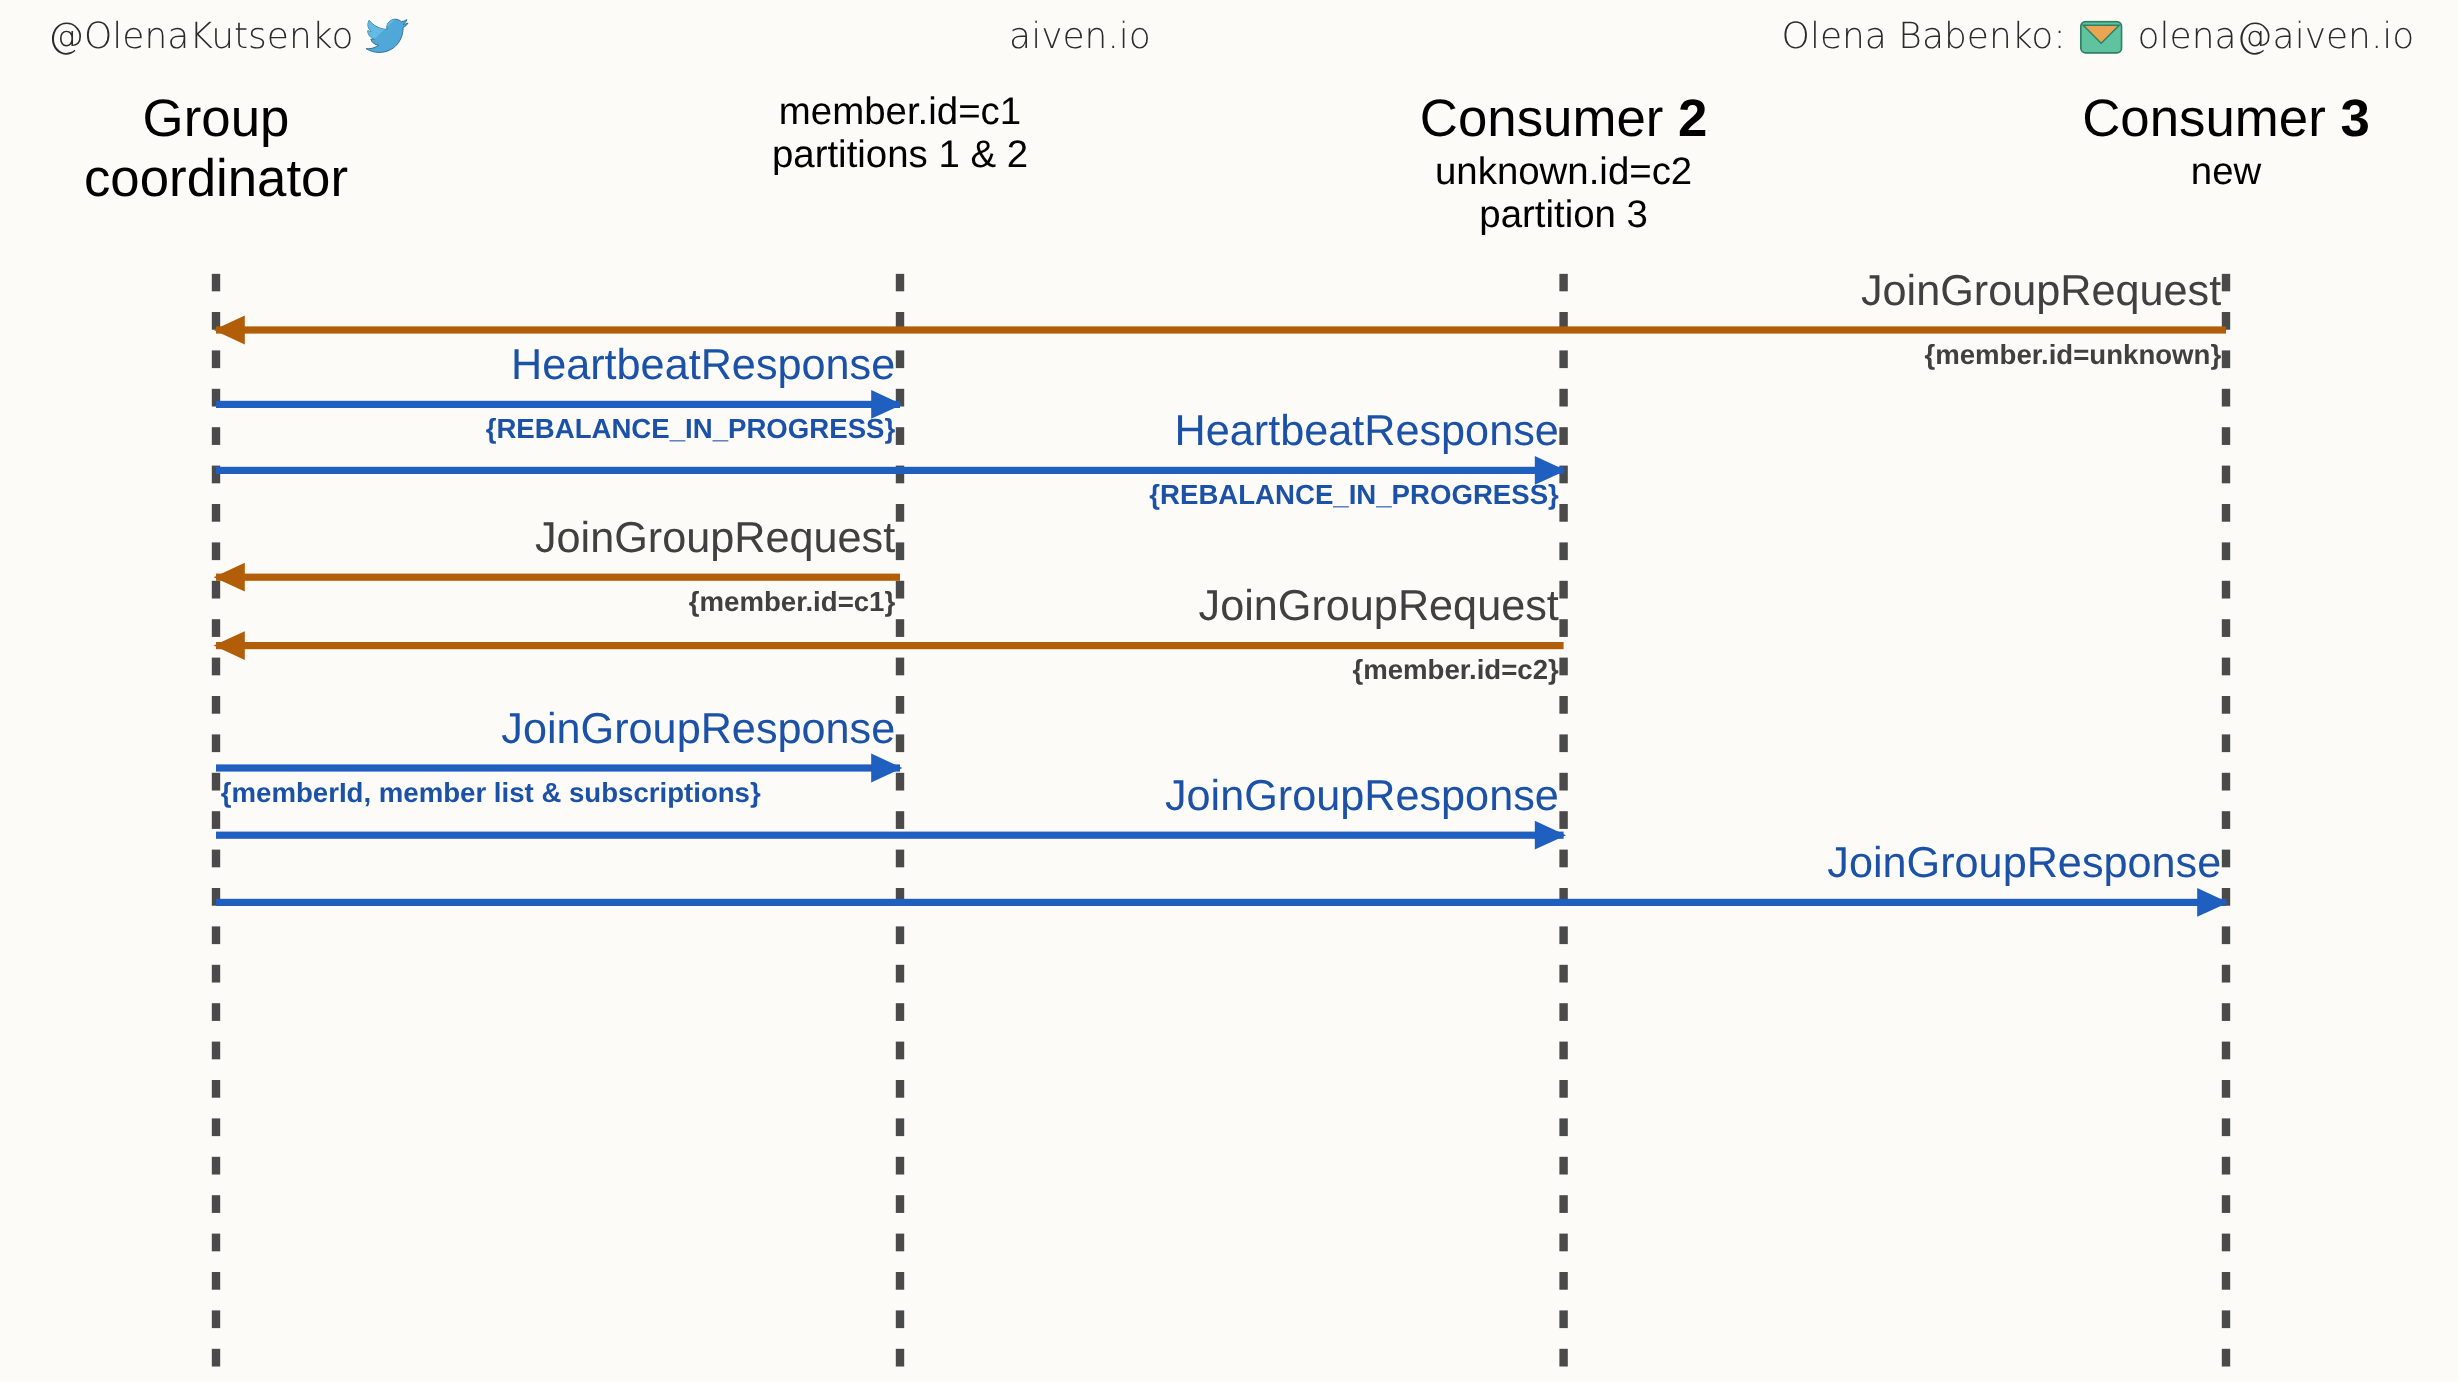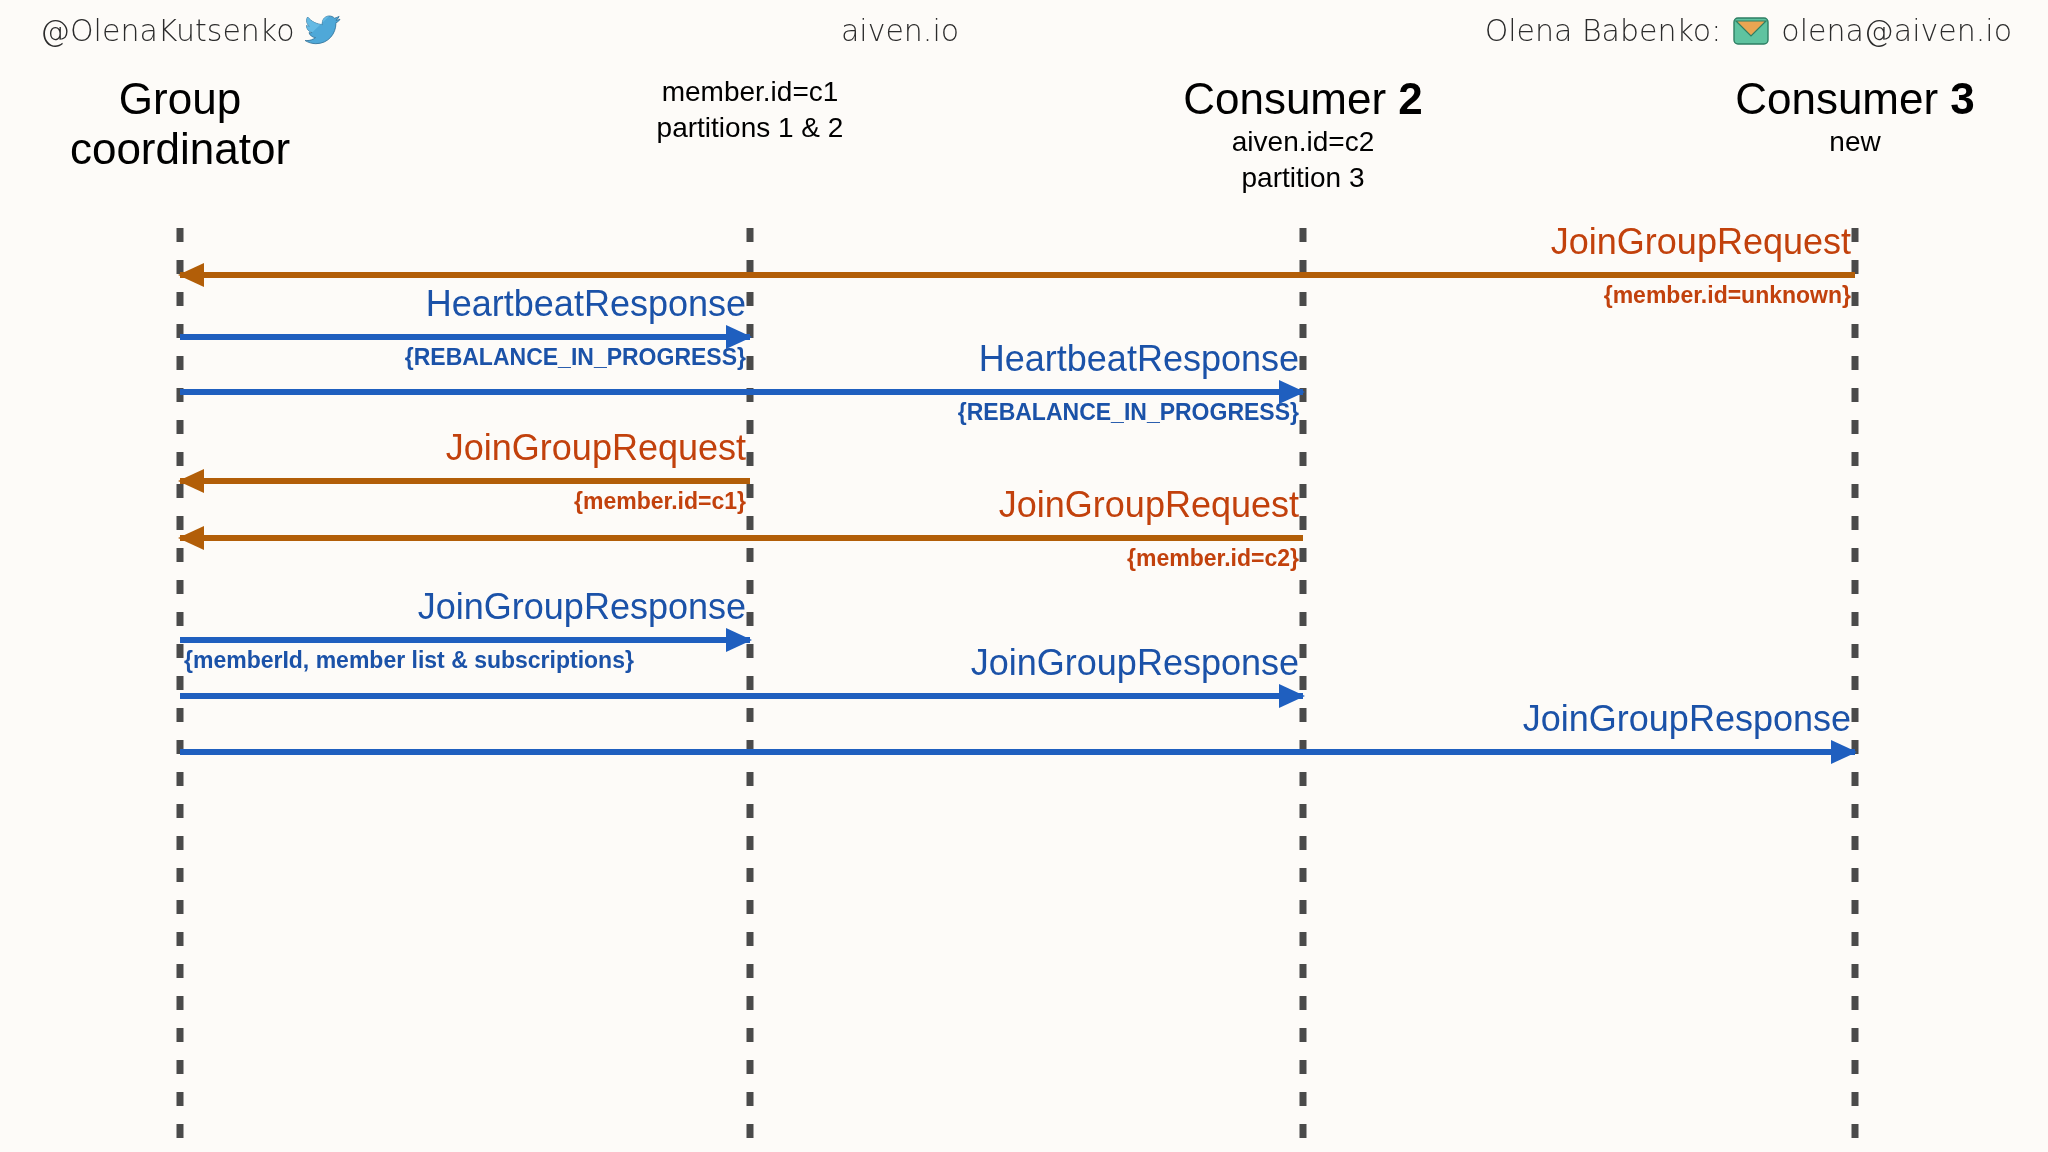--- a/index.html
+++ b/index.html
@@ -20,21 +20,21 @@
   .hdr-center{left:0;width:1800px;justify-content:center;}
   .hdr-right{right:36px;}
 
   .bird{display:inline-block;width:36px;height:30px;position:relative;margin-left:10px;vertical-align:middle;}
   .env{display:inline-block;width:36px;height:27px;position:relative;margin:0 12px 0 12px;vertical-align:middle;}
 
   
   .col{position:absolute;text-align:center;transform:translateX(-50%);}
   .col .t1{font-size:44px;line-height:50px;white-space:nowrap;color:#000;}
   .col .t1 b{font-weight:700;}
-  .col .t2{font-size:28px;line-height:36px;white-space:nowrap;color:#000;}
+  .col .t2{font-size:32px;line-height:36px;white-space:nowrap;color:#000;}
 
   
   .lifeline{position:absolute;width:7px;top:228px;height:924px;
             background-image:linear-gradient(#4a4a4a 50%, rgba(255,255,255,0) 0%);
             background-position:left top;
             background-size:7px 32px;
             background-repeat:repeat-y;
             transform:translateX(-50%);}
 
   
@@ -42,21 +42,21 @@
   .msg .line{position:absolute;left:0;top:0;height:6px;width:100%;}
   .msg .head{position:absolute;top:-9px;width:0;height:0;}
   .msg.rtl .head{left:-2px;border-top:12px solid transparent;border-bottom:12px solid transparent;}
   .msg.ltr .head{right:-2px;border-top:12px solid transparent;border-bottom:12px solid transparent;}
 
   .msg .lbl{position:absolute;white-space:nowrap;font-size:36px;line-height:40px;bottom:10px;}
   .msg .sub{position:absolute;white-space:nowrap;font-size:23px;line-height:26px;top:10px;font-weight:700;}
 
   .orange .line{background:#B25E08;}
   .orange.rtl .head{border-right:26px solid #B25E08;}
-  .orange .lbl,.orange .sub{color:#c2410c;}
+  .orange .lbl,.orange .sub{color:#404040;}
 
   .blue .line{background:#1F5FBF;}
   .blue.ltr .head{border-left:26px solid #1F5FBF;}
   .blue .lbl,.blue .sub{color:#1B52A8;}
 
   .lbl.r{right:4px;}
   .sub.r{right:4px;}
   .sub.l{left:4px;text-align:right;}
 </style>
 </head>
@@ -96,21 +96,21 @@
         <div class="t1">coordinator</div>
       </div>
       <div class="lifeline" style="left: 180px; background: linear-gradient(rgb(74, 74, 74) 45%, rgba(0, 0, 0, 0) 45%) 0% 0% / 7px 32px;"></div>
       <div class="col" style="left: 750px; top: 74px;">
         <div class="t2">member.id=c1</div>
         <div class="t2">partitions 1 &amp; 2</div>
       </div>
       <div class="lifeline" style="left: 750px; background: linear-gradient(rgb(74, 74, 74) 45%, rgba(0, 0, 0, 0) 45%) 0% 0% / 7px 32px;"></div>
       <div class="col" style="left: 1303px; top: 74px;">
         <div class="t1">Consumer <b>2</b></div>
-        <div class="t2">aiven.id=c2</div>
+        <div class="t2">unknown.id=c2</div>
         <div class="t2">partition 3</div>
       </div>
       <div class="lifeline" style="left: 1303px; background: linear-gradient(rgb(74, 74, 74) 45%, rgba(0, 0, 0, 0) 45%) 0% 0% / 7px 32px;"></div>
       <div class="col" style="left: 1855px; top: 74px;">
         <div class="t1">Consumer <b>3</b></div>
         <div class="t2">new</div>
       </div>
       <div class="lifeline" style="left: 1855px; background: linear-gradient(rgb(74, 74, 74) 45%, rgba(0, 0, 0, 0) 45%) 0% 0% / 7px 32px;"></div>
     </div>
 

